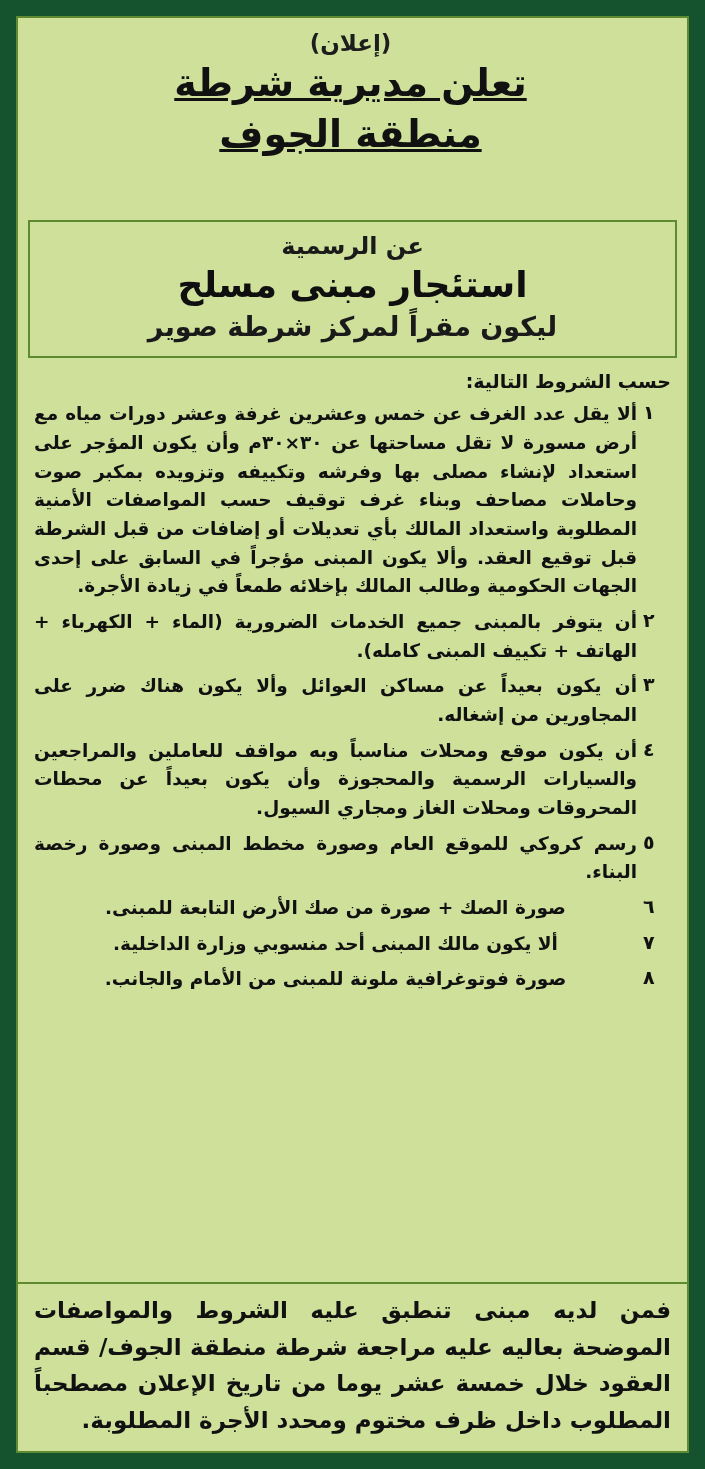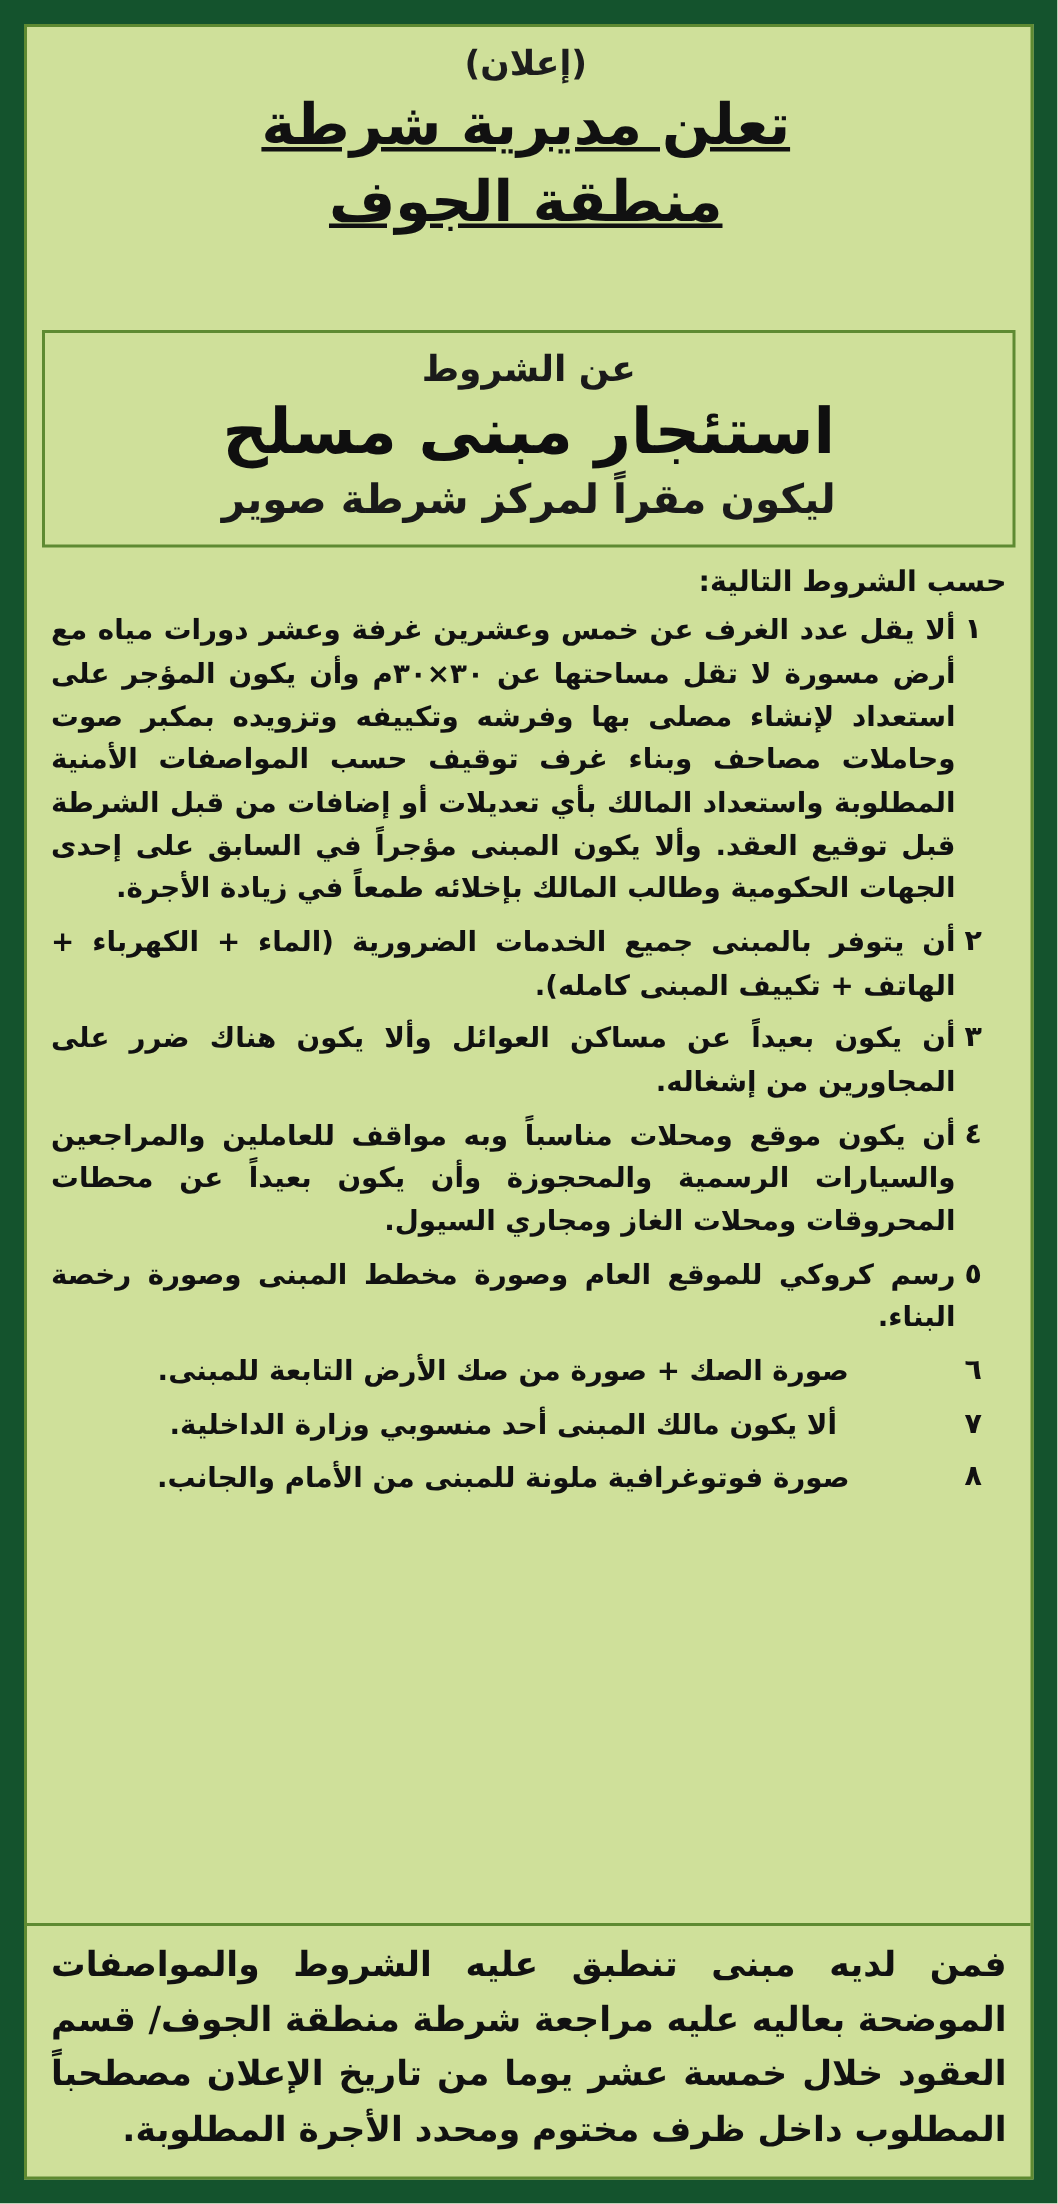--- a/index.html
+++ b/index.html
@@ -87,21 +87,21 @@
     padding: 10px 6px 14px 6px;
     direction: rtl;
   }
   .purpose-pre {
     font-size: 24px;
     font-weight: bold;
     color: #1a1a1a;
     margin-bottom: 4px;
   }
   .purpose-main {
-    font-size: 42px;
+    font-size: 36px;
     font-weight: bold;
     color: #0f0f0f;
     line-height: 1.15;
     letter-spacing: -1px;
     margin-bottom: 6px;
   }
   .purpose-sub {
     font-size: 27px;
     font-weight: bold;
     color: #1a1a1a;
@@ -179,21 +179,21 @@
 
     <div class="header">
       <div class="header-text">
         <div class="announce-word">(إعلان)</div>
         <div class="announce-main">تعلن مديرية شرطة</div>
         <div class="announce-main">منطقة الجوف</div>
       </div>
     </div>
 
     <div class="purpose-box">
-      <div class="purpose-pre">عن الشروط</div>
+      <div class="purpose-pre">عن الرسمية</div>
       <div class="purpose-main">استئجار مبنى مسلح</div>
       <div class="purpose-sub">ليكون مقراً لمركز شرطة صوير</div>
     </div>
 
     <div class="conditions">
       <div class="conditions-title">حسب الشروط التالية:</div>
       <ol class="cond-list">
         <li>
           <span class="cond-num">١</span>
           <span class="cond-text">ألا يقل عدد الغرف عن خمس وعشرين غرفة وعشر دورات مياه مع أرض مسورة لا تقل مساحتها عن ٣٠×٣٠م وأن يكون المؤجر على استعداد لإنشاء مصلى بها وفرشه وتكييفه وتزويده بمكبر صوت وحاملات مصاحف وبناء غرف توقيف حسب المواصفات الأمنية المطلوبة واستعداد المالك بأي تعديلات أو إضافات من قبل الشرطة قبل توقيع العقد. وألا يكون المبنى مؤجراً في السابق على إحدى الجهات الحكومية وطالب المالك بإخلائه طمعاً في زيادة الأجرة.</span>

